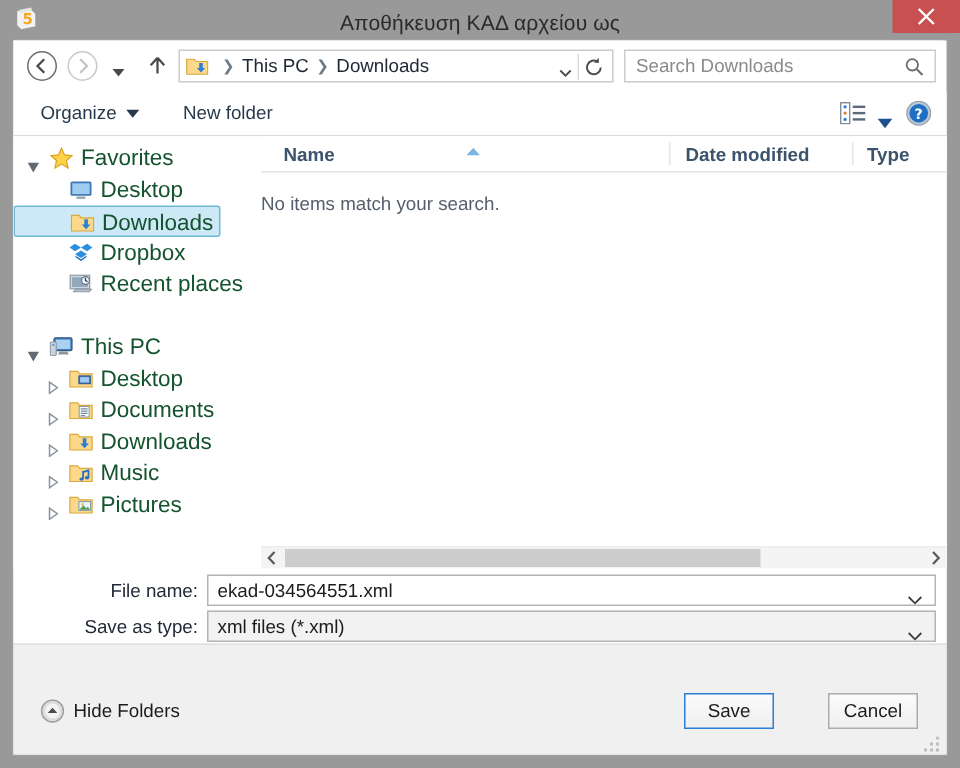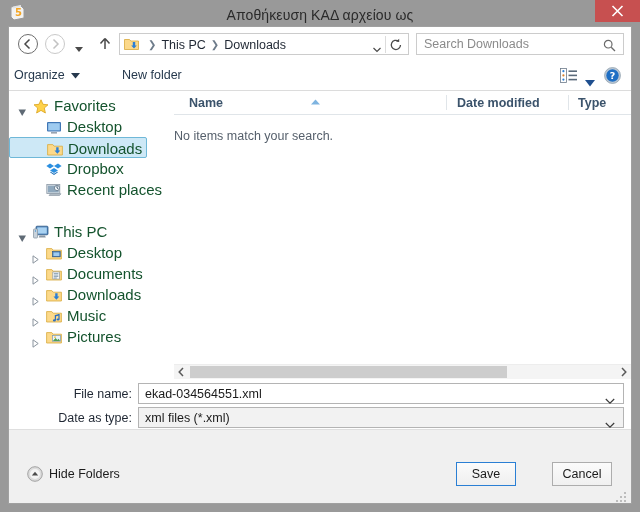--- a/index.html
+++ b/index.html
@@ -80,21 +80,21 @@
   .search-icon{position:absolute;right:7px;top:4px;width:13px;height:13px;}
   
   .cmdbar{
     position:absolute;left:0;top:34px;width:622px;height:30px;
     background:#ffffff;border-bottom:1px solid #dcdcdc;box-sizing:border-box;
   }
   .cmd-item{
     position:absolute;top:0;height:29px;line-height:29px;
     font-size:12.5px;color:#26394d;cursor:default;
   }
-  .cmd-organize{left:5px;}
+  .cmd-organize{left:18px;}
   .cmd-newfolder{left:113px;}
   .cmd-caret{display:inline-block;margin-left:6px;}
   .view-icon{position:absolute;right:54px;top:7px;width:17px;height:15px;}
   .view-caret{position:absolute;right:36px;top:12px;}
   .help-icon{position:absolute;right:10px;top:6px;width:17px;height:17px;}
   
   .panes{
     position:absolute;left:0;top:64px;width:622px;height:288px;
     background:#ffffff;
   }
@@ -497,21 +497,21 @@
     <div class="formarea">
       <span class="lbl" style="left:18px;top:5px;width:105px;">File name:</span>
       <div class="combo" style="left:129px;top:4px;width:486px;">
         <span class="val">ekad-034564551.xml</span>
         <span class="cv">
           <svg width="10" height="7" viewBox="0 0 10 7">
               <path d="M0.8 1 L5 5.2 L9.2 1" stroke="#3a3a3a" stroke-width="1.2" fill="none"></path>
             </svg>
         </span>
       </div>
-      <span class="lbl" style="left:18px;top:29px;width:105px;">Date as type:</span>
+      <span class="lbl" style="left:18px;top:29px;width:105px;">Save as type:</span>
       <div class="combo readonly" style="left:129px;top:28px;width:486px;">
         <span class="val">xml files (*.xml)</span>
         <span class="cv">
           <svg width="10" height="7" viewBox="0 0 10 7">
               <path d="M0.8 1 L5 5.2 L9.2 1" stroke="#3a3a3a" stroke-width="1.2" fill="none"></path>
             </svg>
         </span>
       </div>
     </div>
 

